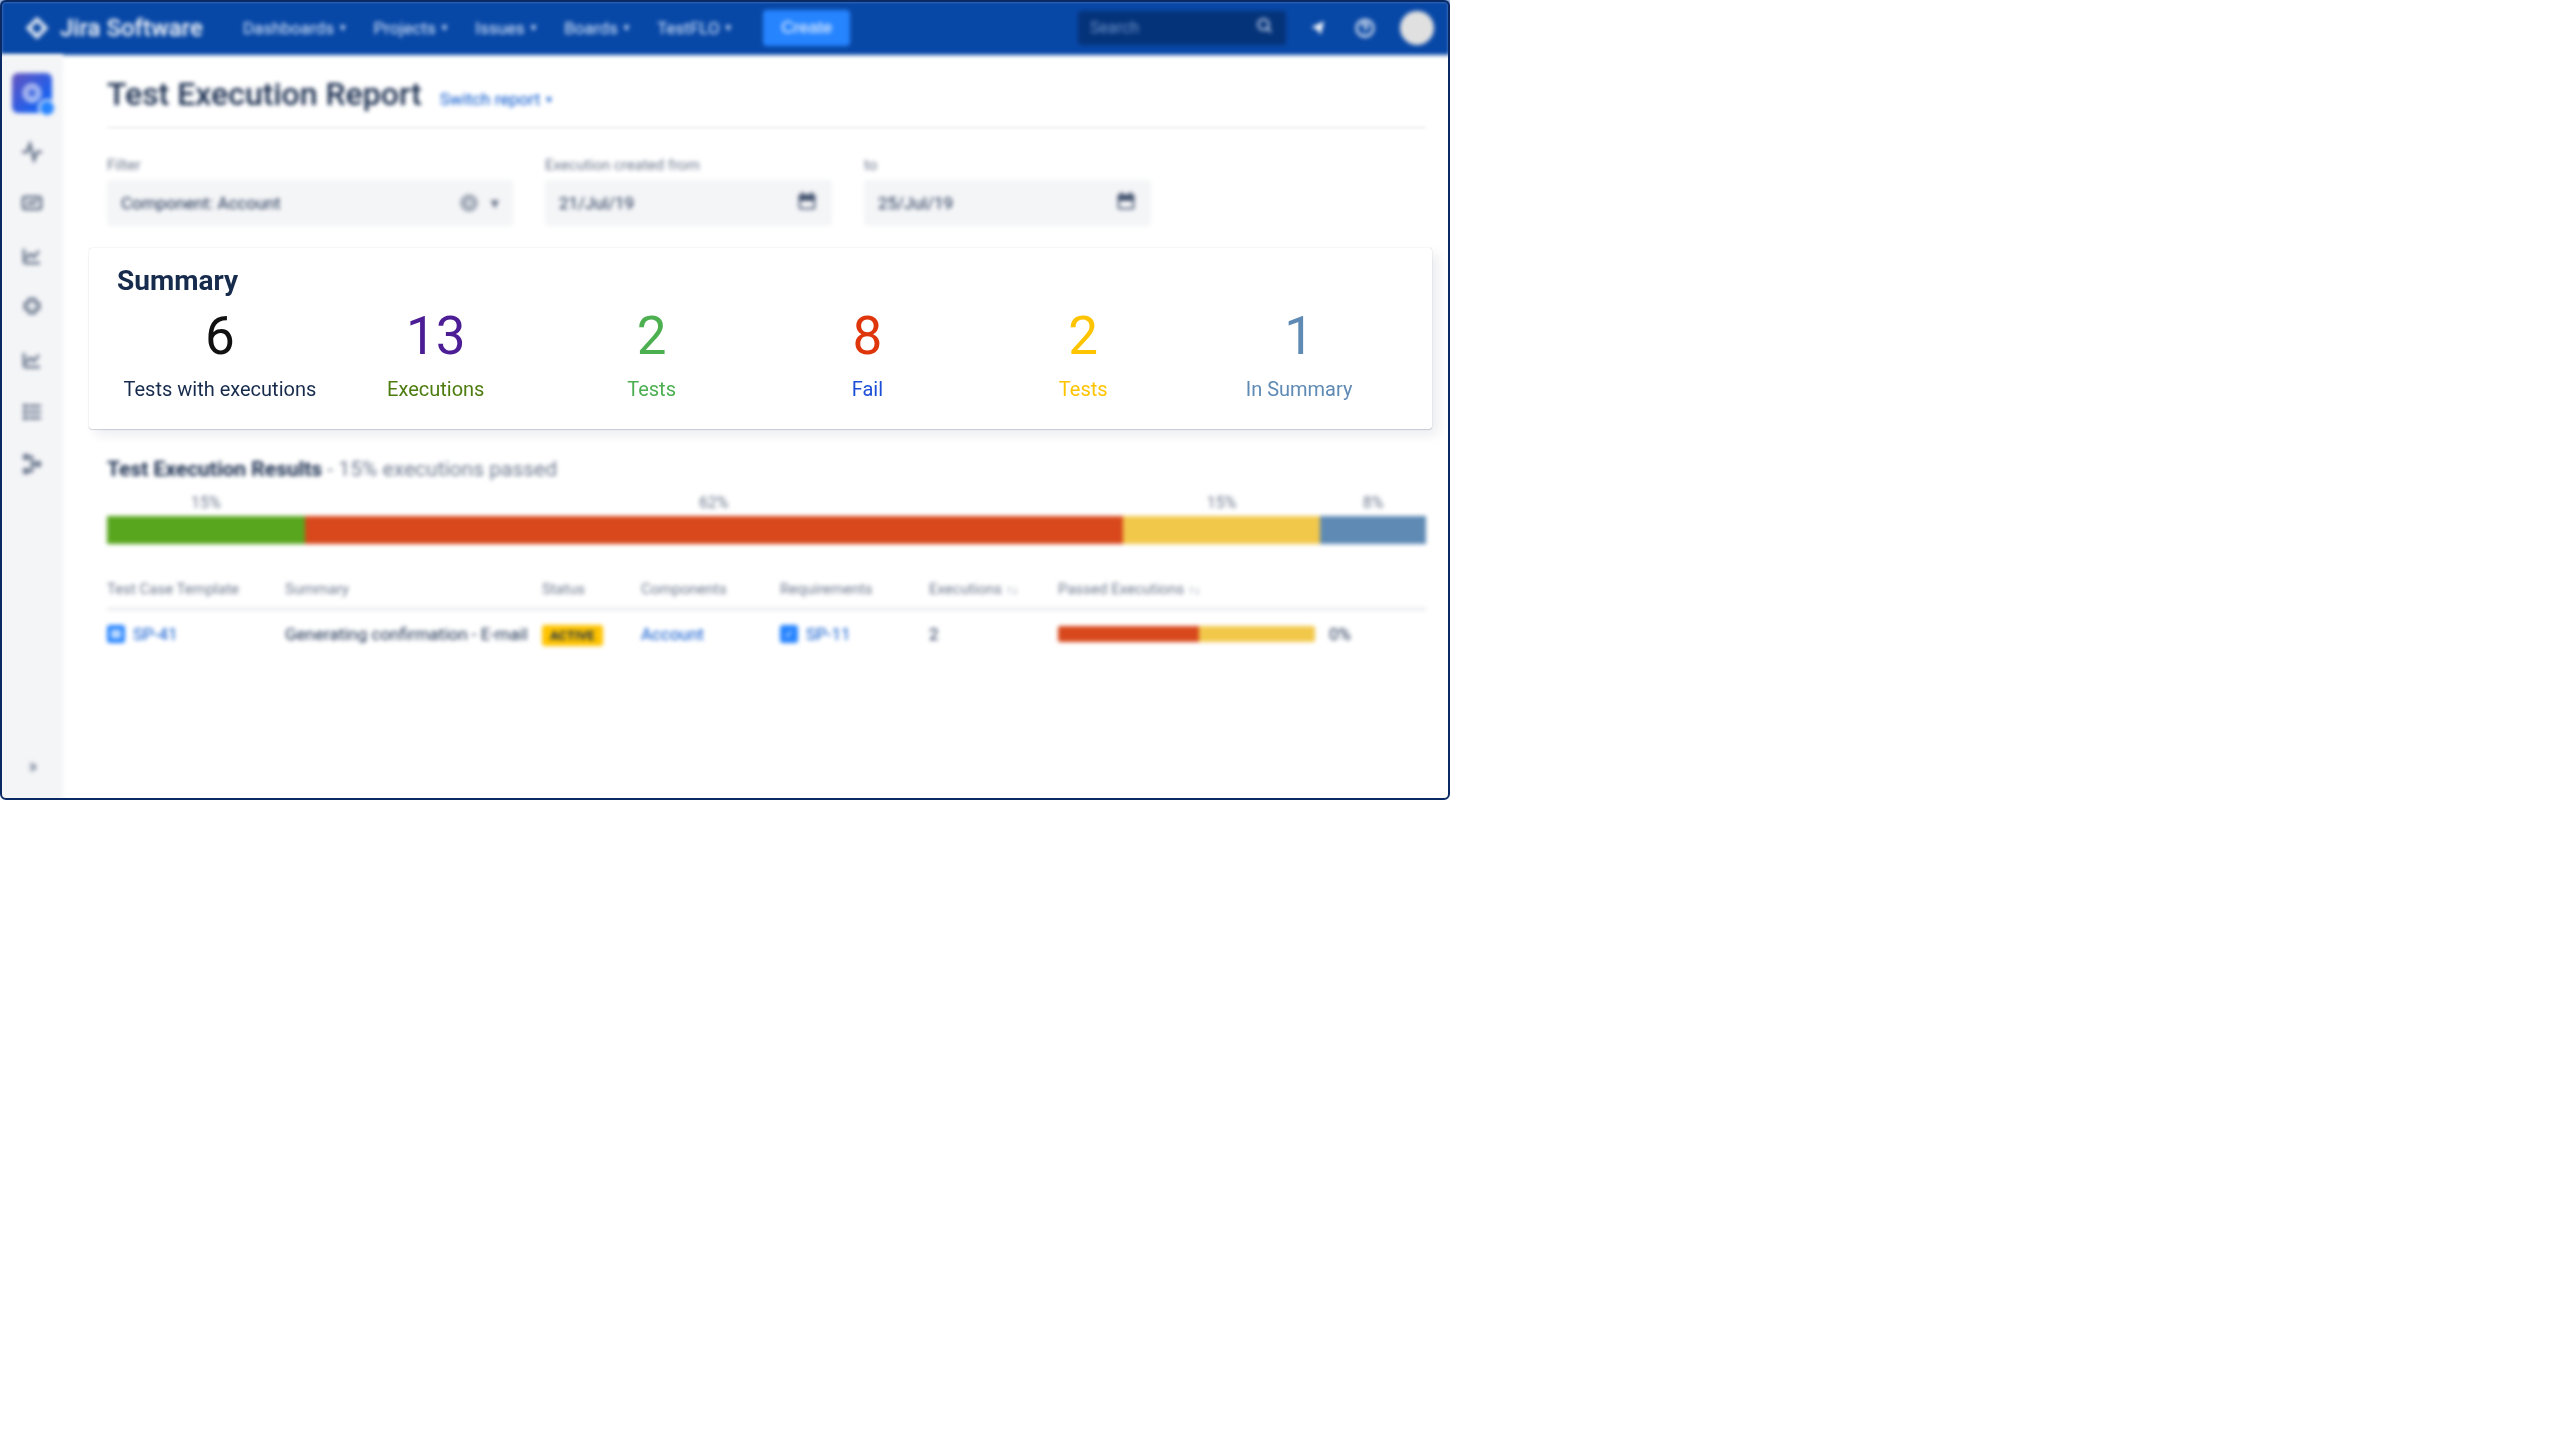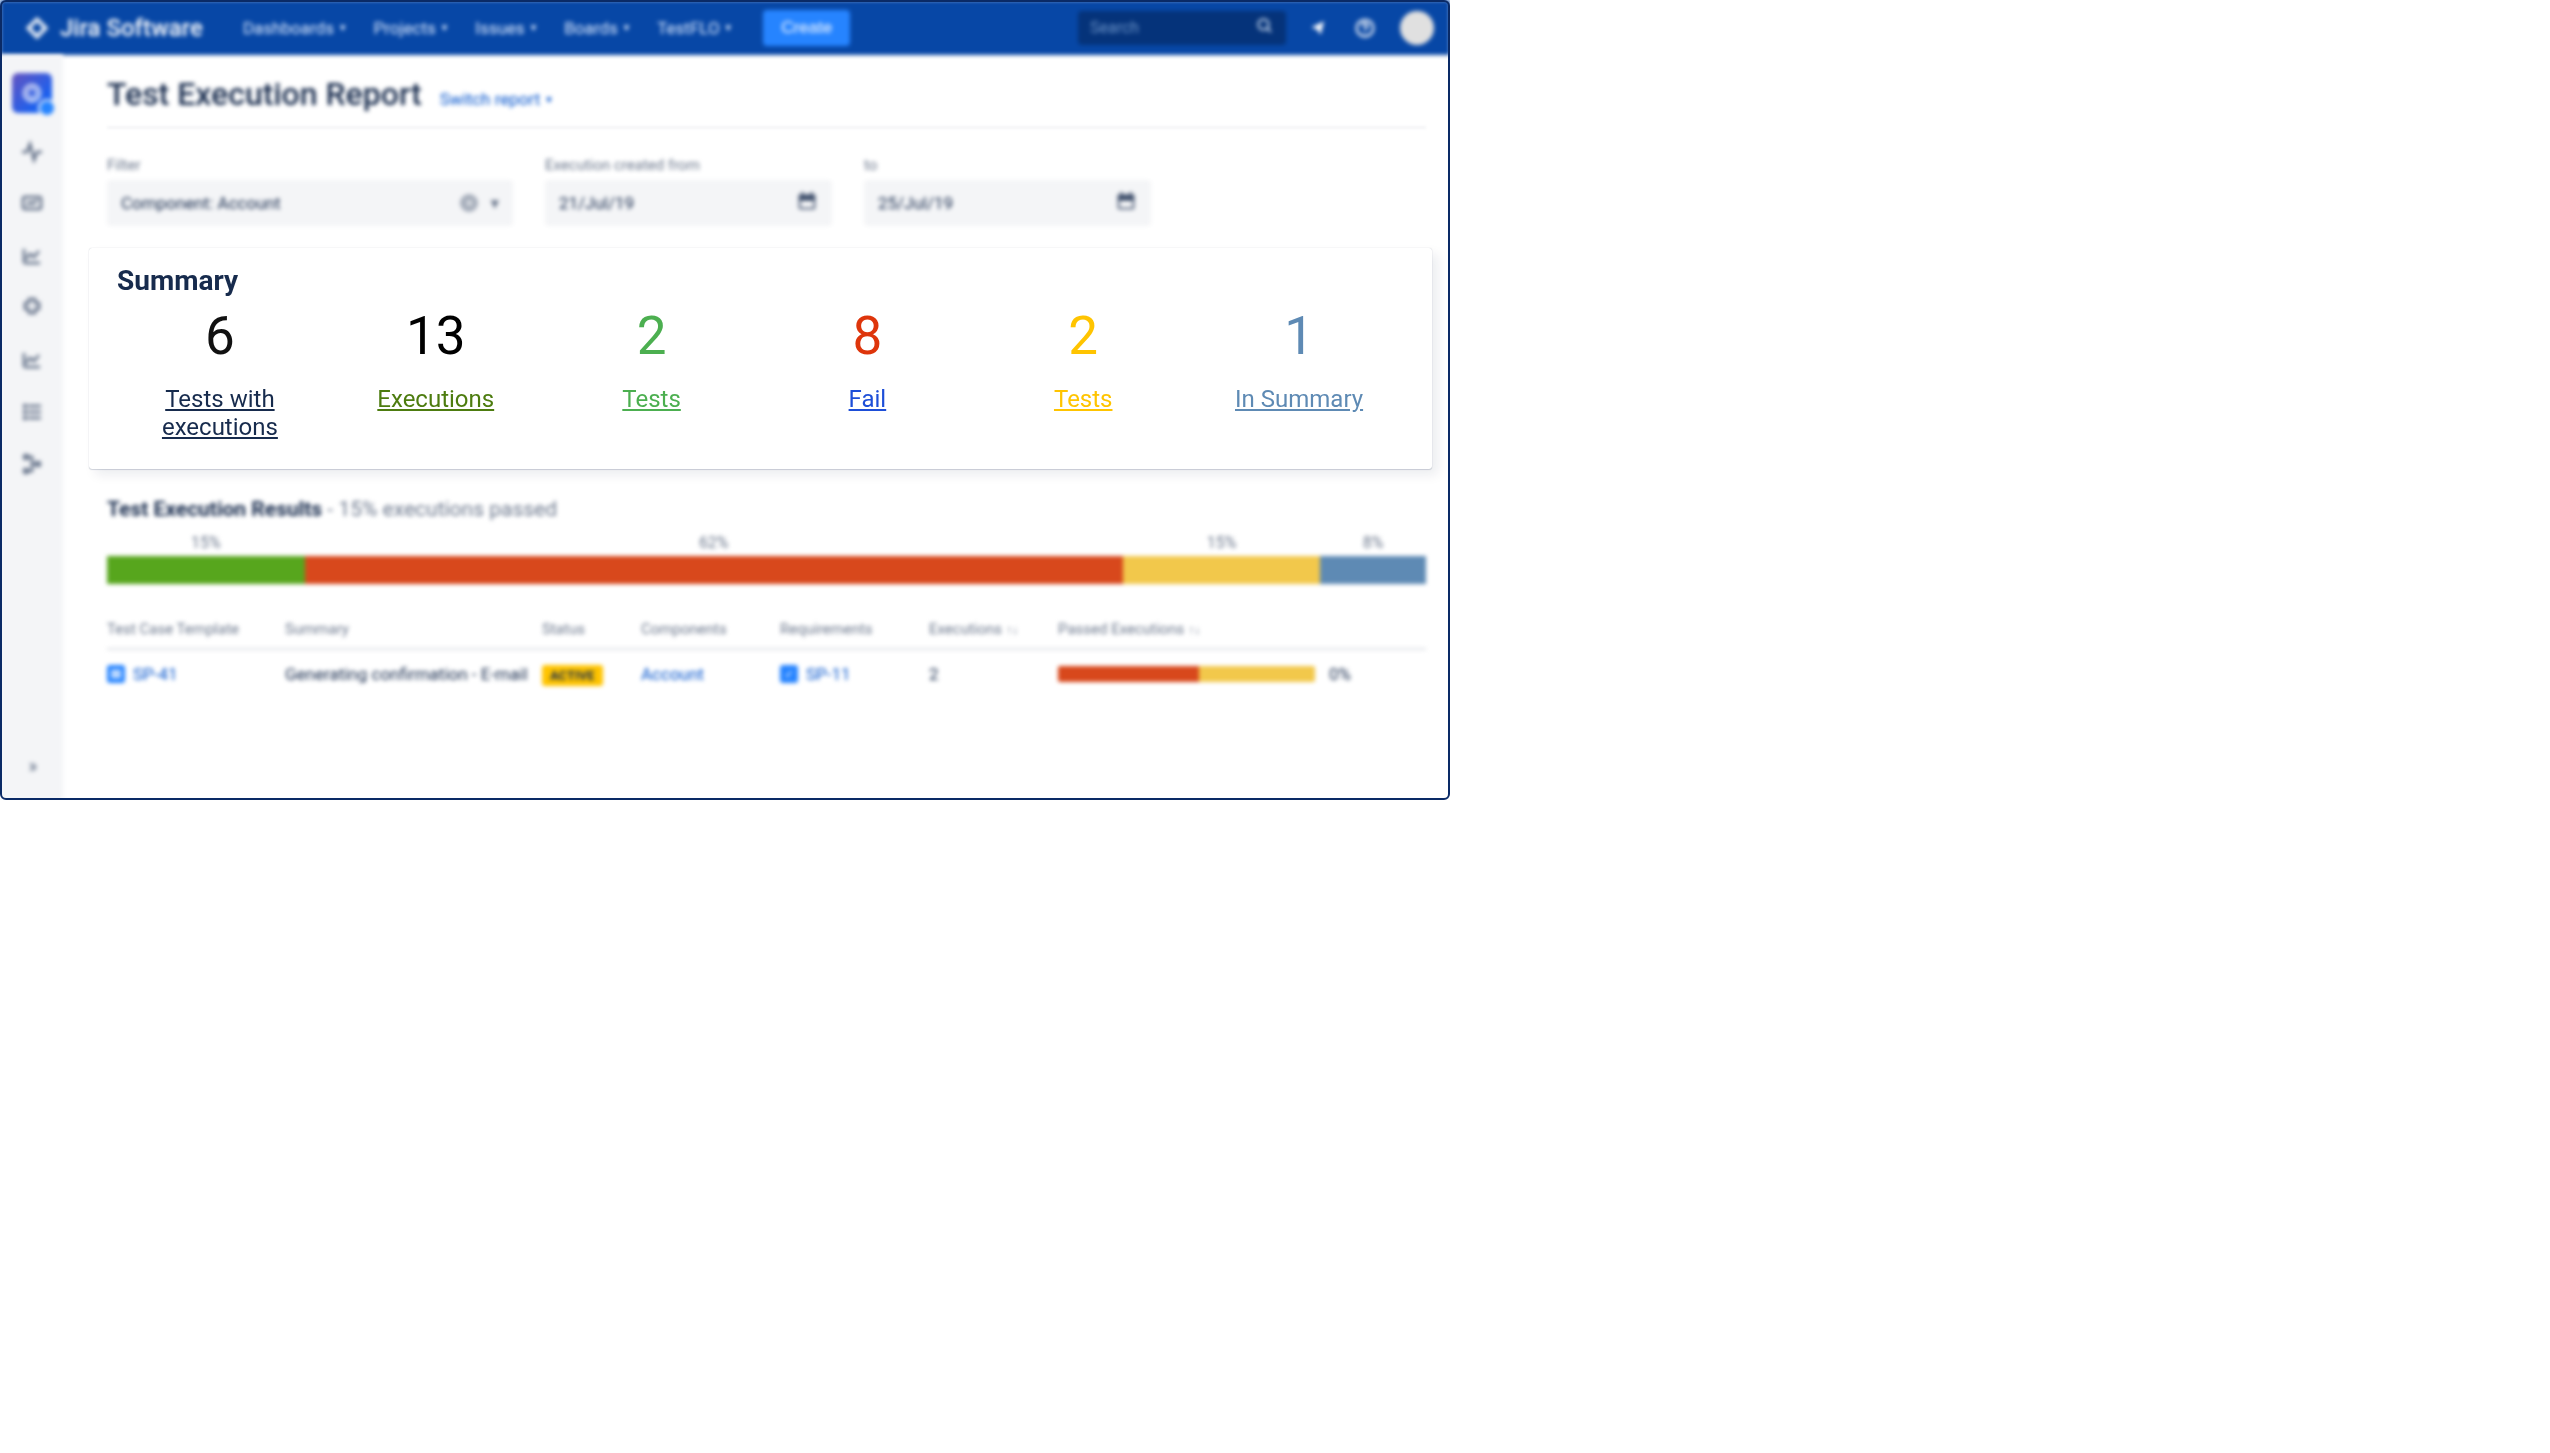--- a/index.html
+++ b/index.html
@@ -73,21 +73,21 @@
   .summary-card {
     margin-top:22px; background:#fff; border-radius:3px;
     box-shadow: 0 1px 1px rgba(9,30,66,.15), 0 0 1px rgba(9,30,66,.25), 6px 6px 12px rgba(9,30,66,.08);
     padding:16px 30px 28px 28px;
     margin-left:-18px; margin-right:-6px;
   }
   .summary-title { font-size:28px; font-weight:700; color:#172B4D;}
   .stats { display:flex; margin-top:10px; gap:10px;}
   .stat { flex:1; text-align:center;}
   .stat .num { font-size:53px; font-weight:400; line-height:1.1;}
-  .stat .lbl { font-size:24px; color:#172B4D; margin-top:20px;text-decoration:underline;}
+  .stat .lbl { font-size:20px; color:#172B4D; margin-top:12px;}
 
   
   .results { margin-top:28px; filter:blur(2px);}
   .results-head { font-size:21px; color:#172B4D;}
   .results-head b{ font-weight:700;}
   .results-head .sub{ color:#6B778C; font-weight:400;}
   .bar-labels { display:flex; margin-top:12px; font-size:16px; color:#6B778C;}
   .bar-labels span{ text-align:center;}
   .stacked { display:flex; height:28px; margin-top:4px;}
   .seg{ height:100%;}
@@ -274,21 +274,21 @@
   </div>
 
   <div class="summary-card">
     <div class="summary-title">Summary</div>
     <div class="stats" id="stats">
         <div class="stat">
           <div class="num" style="color:#111">6</div>
                <div class="lbl" style="color:#172B4D">Tests with executions</div>
         </div>
         <div class="stat">
-          <div class="num" style="color:#000000">13</div>
+          <div class="num" style="color:#4c1d95">13</div>
                <div class="lbl" style="color:#4d7c0f">Executions</div>
         </div>
         <div class="stat">
           <div class="num" style="color:#4CAF50">2</div>
                <div class="lbl" style="color:#4CAF50">Tests</div>
         </div>
         <div class="stat">
           <div class="num" style="color:#DE350B">8</div>
                <div class="lbl" style="color:#1d4ed8">Fail</div>
         </div>

